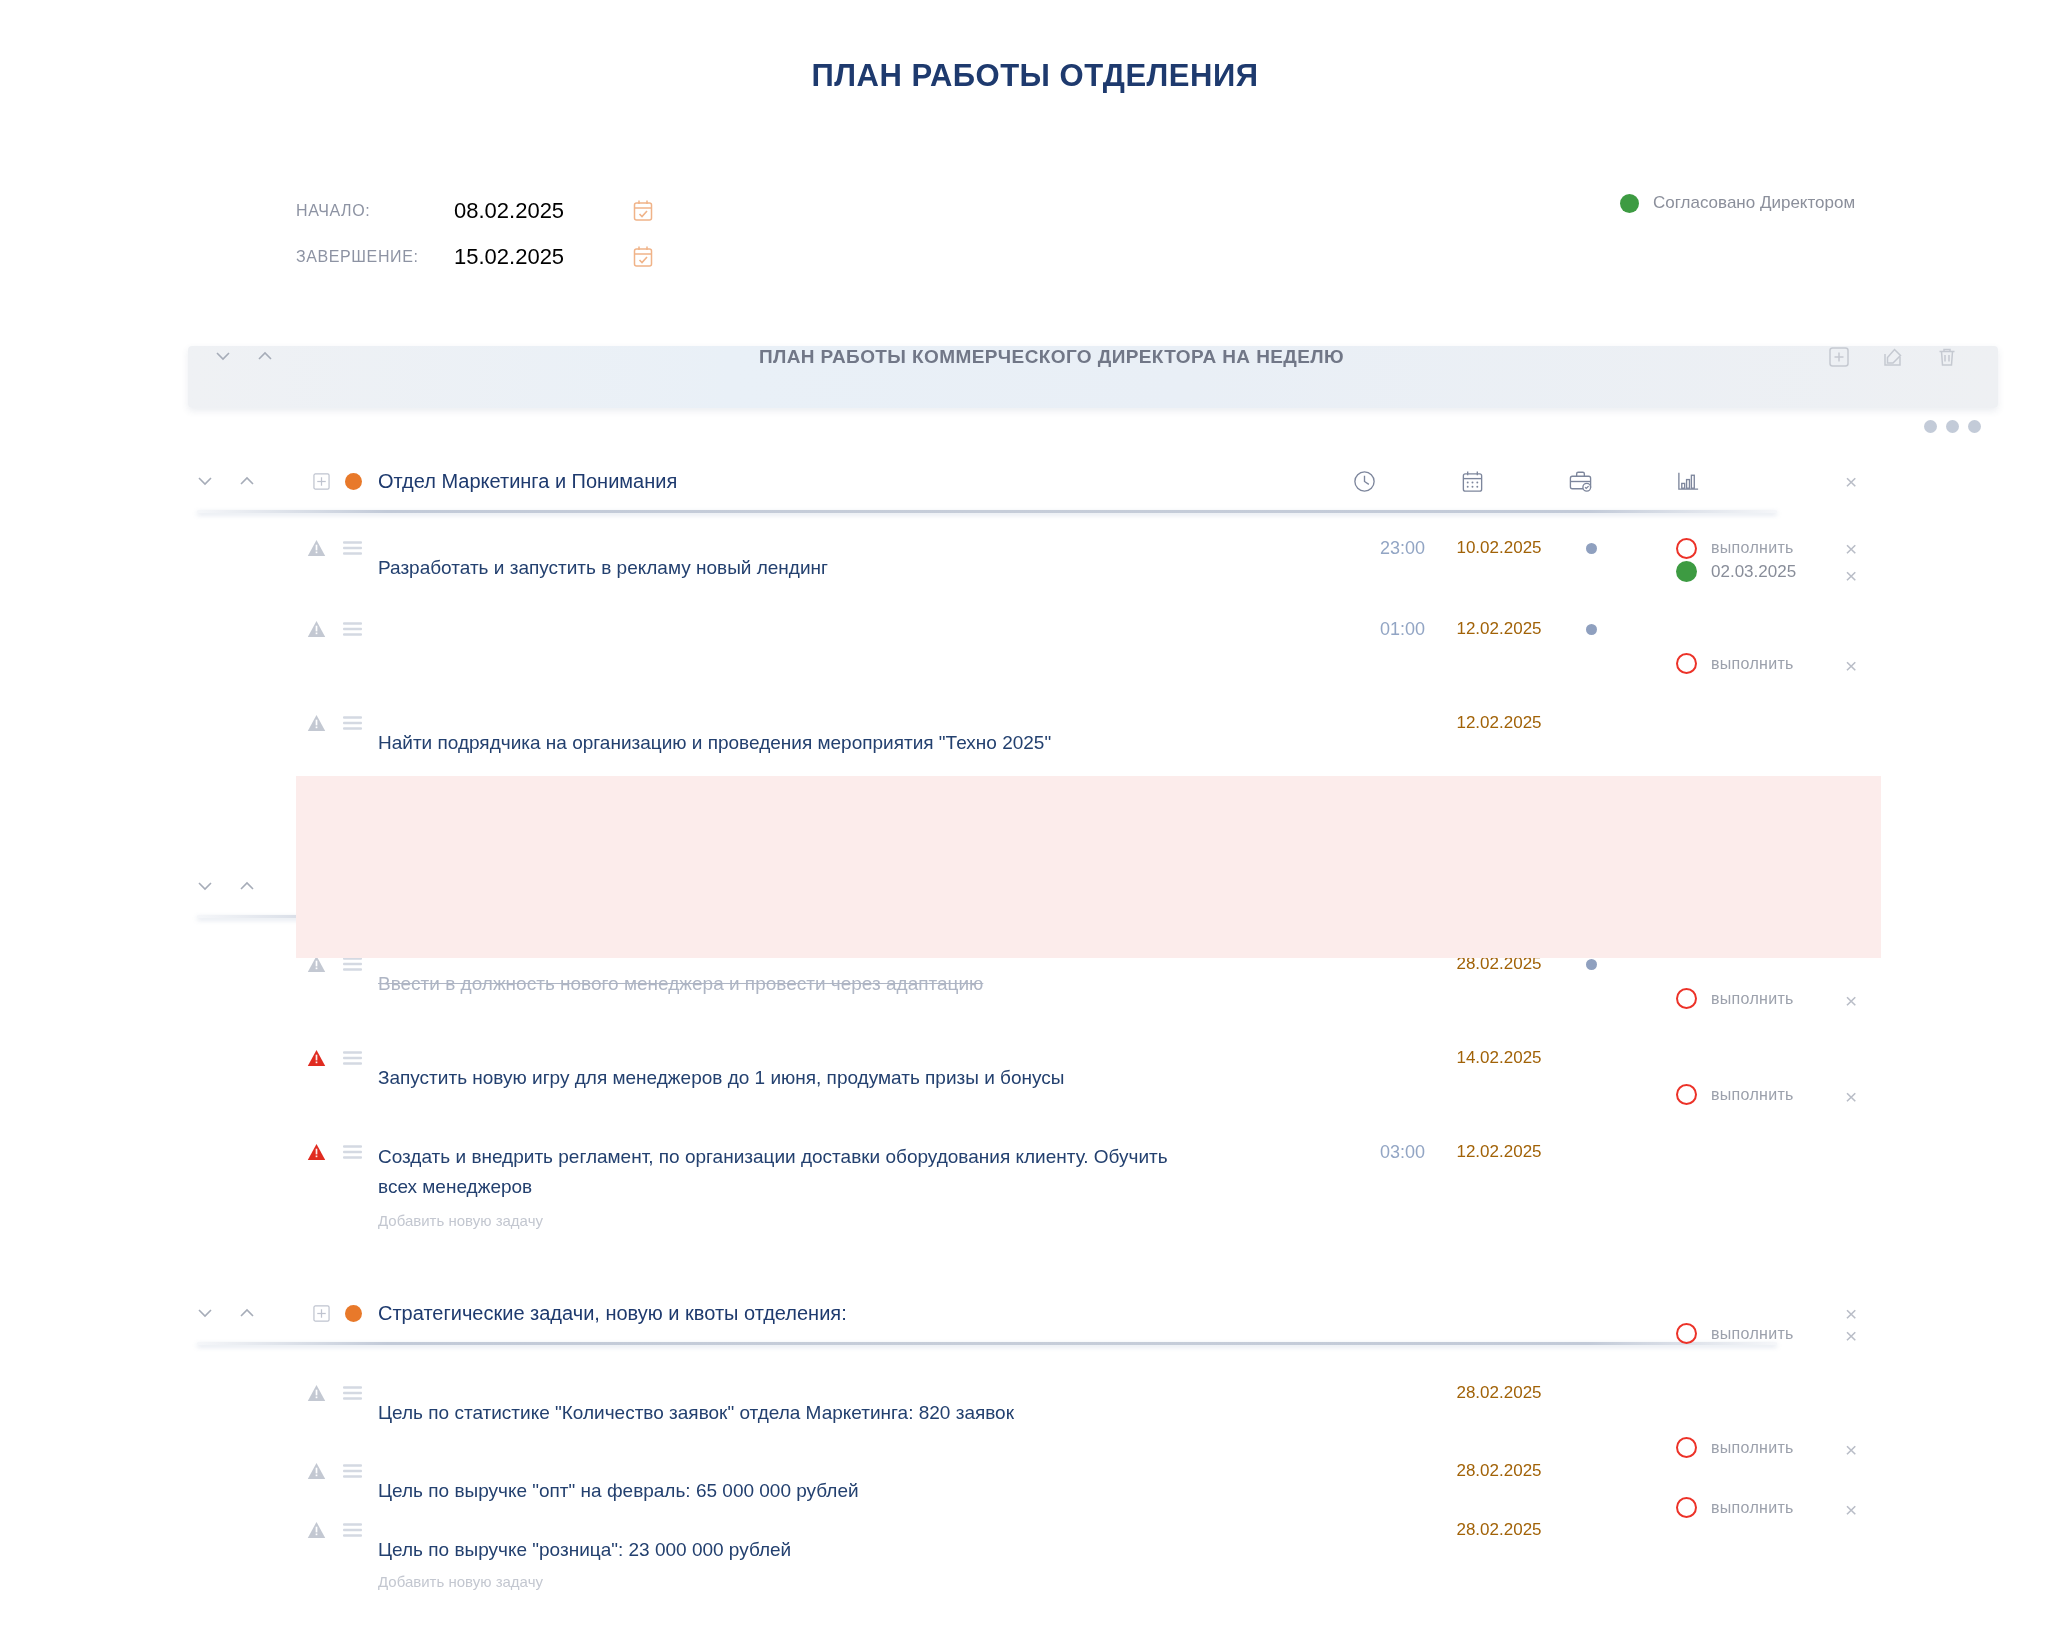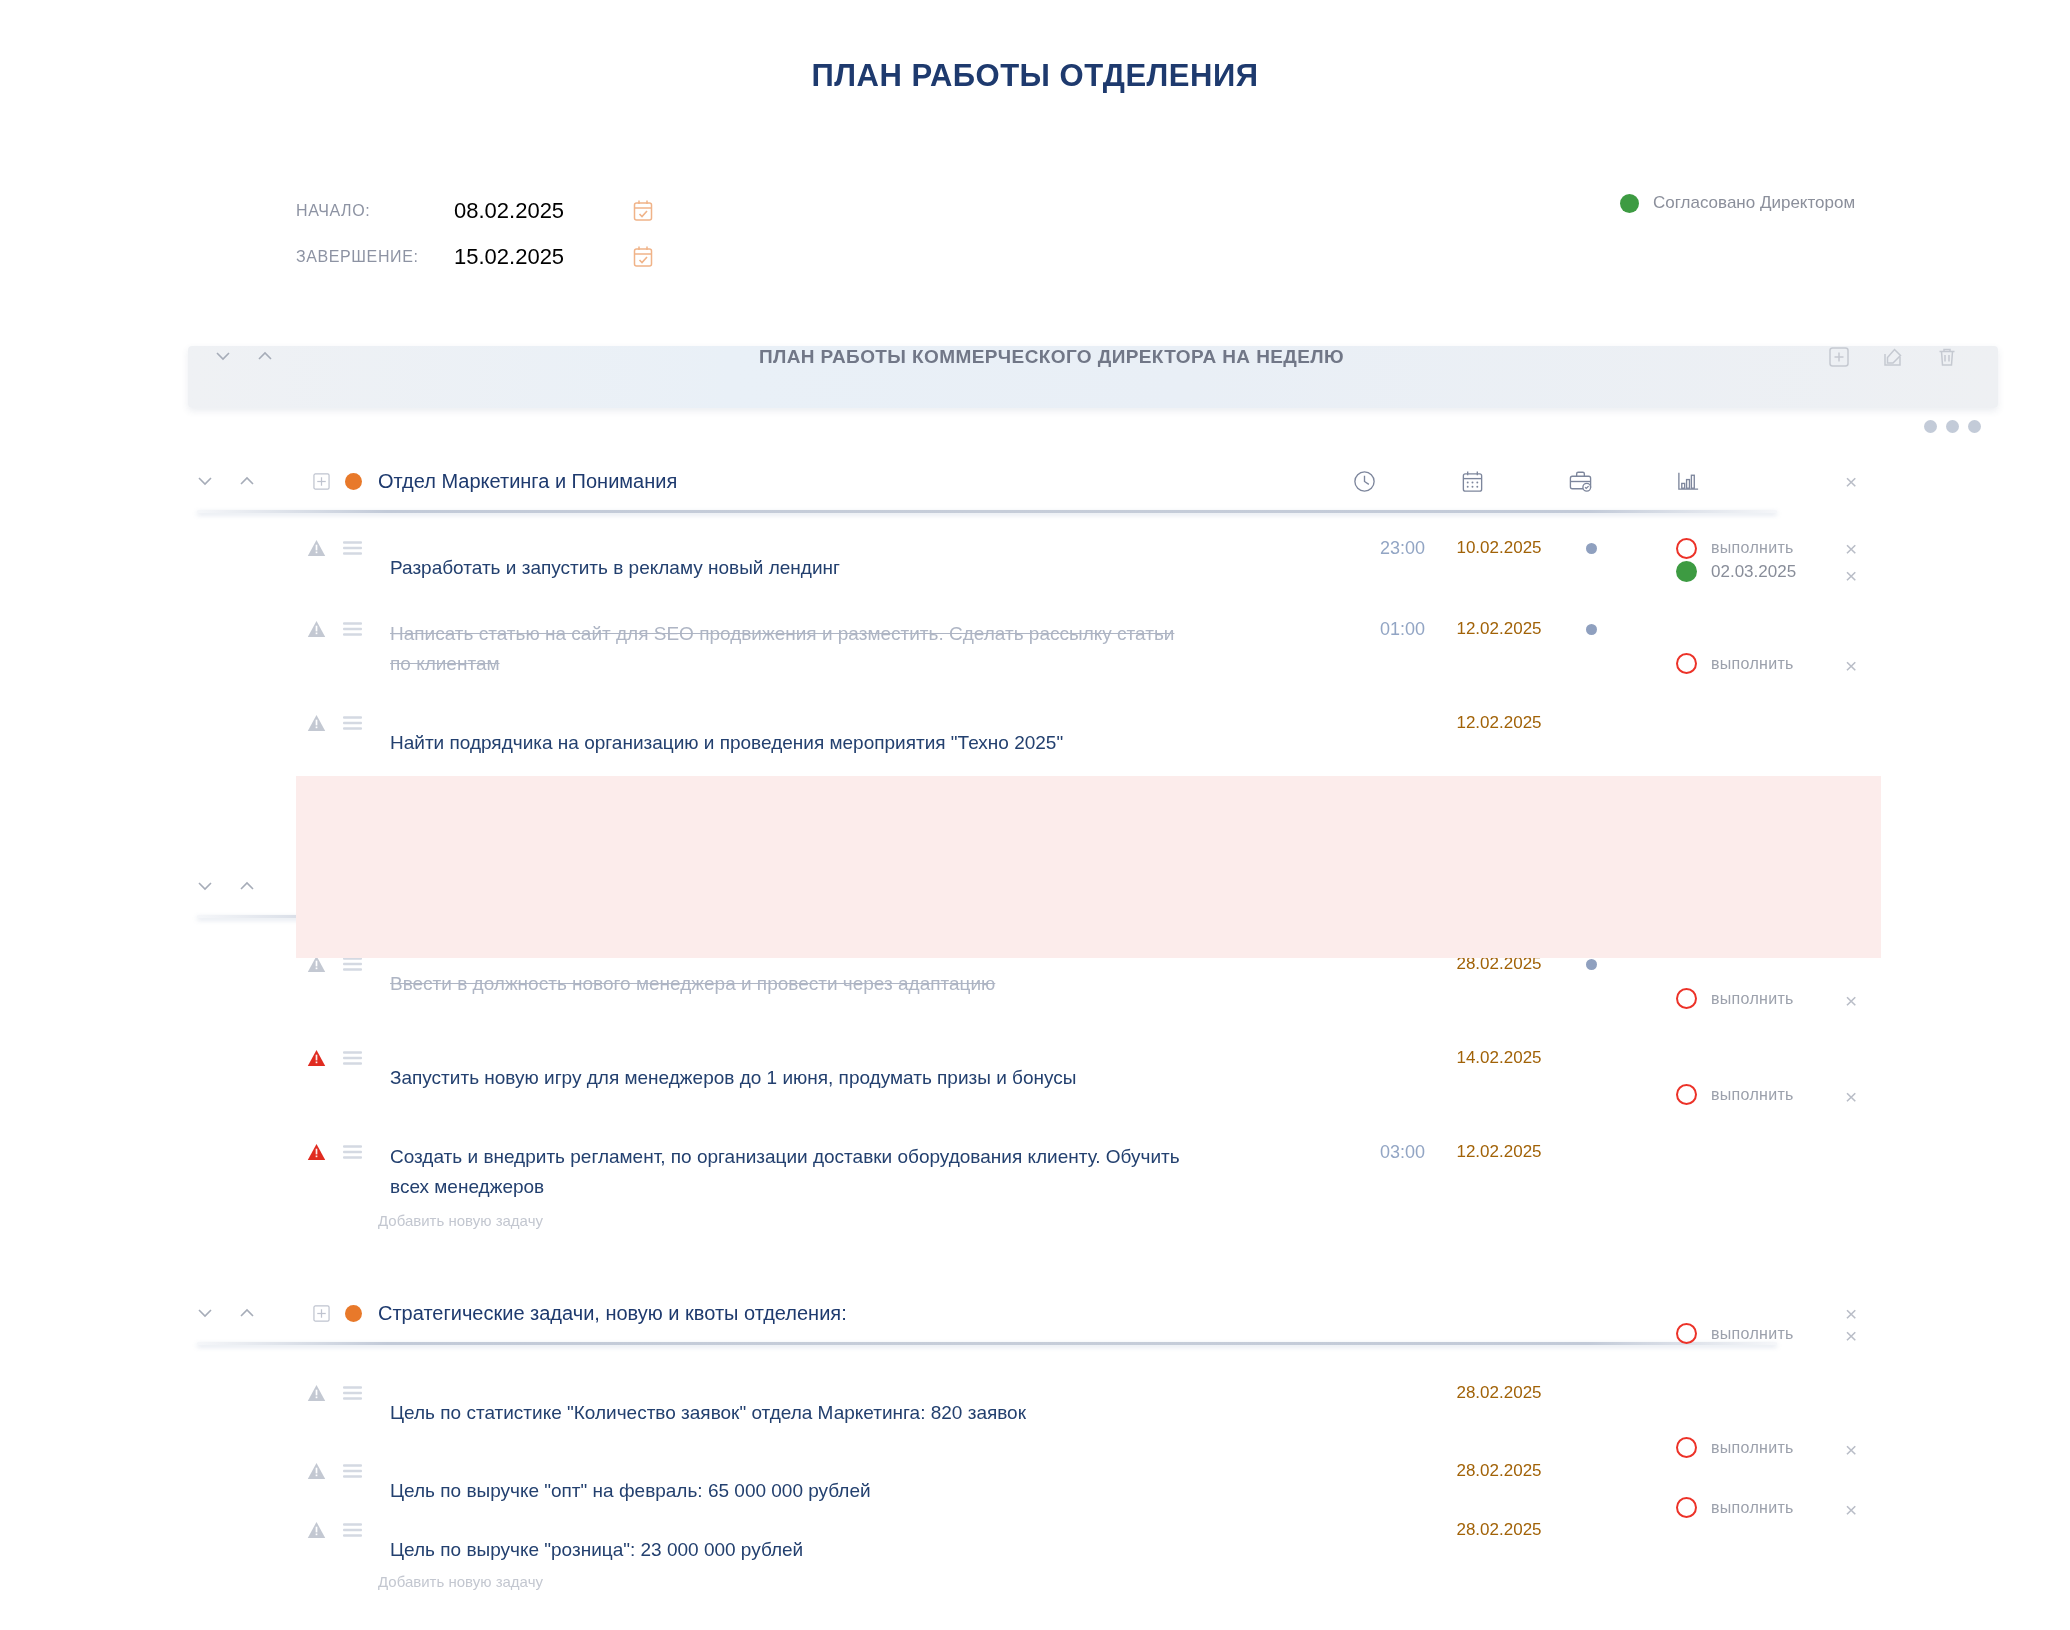--- a/index.html
+++ b/index.html
@@ -93,21 +93,21 @@
     box-shadow: 0 2px 5px rgba(120,140,175,0.28);
     position: relative; left: -48px;
   }
 
   .task {
     position: relative; display: flex; align-items: center;
   }
   .task .warn { position: absolute; left: 307px; }
   .task .grip { position: absolute; left: 343px; }
   .task .tname {
-    position: absolute; left: 390px; width: 790px;
+    position: absolute; left: 378px; width: 790px;
     font-size: 19px; color: #23406f; line-height: 30px; margin-top: 39px;
   }
   .task.done .tname { color: #aeb5c4; text-decoration: line-through; }
   .task .ttime {
     position: absolute; left: 1345px; width: 80px; text-align: right;
     font-size: 18px; color: #92a5c4;
   }
   .task .tdate {
     position: absolute; left: 1440px; width: 118px; text-align: center;
     font-size: 17px; color: #a16207;
@@ -340,21 +340,20 @@
             <rect x="9.1" y="13.2" width="1.8" height="1.8" fill="#fff"></rect>
           </svg>
         </span>
       <span class="grip">
         <svg width="19" height="16" viewBox="0 0 20 16" fill="#d4d9e2">
             <rect y="1" width="20" height="2.4" rx="1"></rect>
             <rect y="6.8" width="20" height="2.4" rx="1"></rect>
             <rect y="12.6" width="20" height="2.4" rx="1"></rect>
           </svg>
         </span>
-      <span class="tname">Написать статью на сайт для SEO продвижения и разместить. Сделать рассылку статьи по клиентам</span>
       <span class="ttime">01:00</span>
       <span class="tdate">12.02.2025</span>
       <span class="tdot"></span>
       <span class="tstatus" style="top:-22px;position:absolute">
         <span class="filled"></span>
         <span class="sdate">02.03.2025</span>
       </span>
       <span class="rowx xbtn" style="top:-18px;position:absolute">×</span>
     </div>
 

